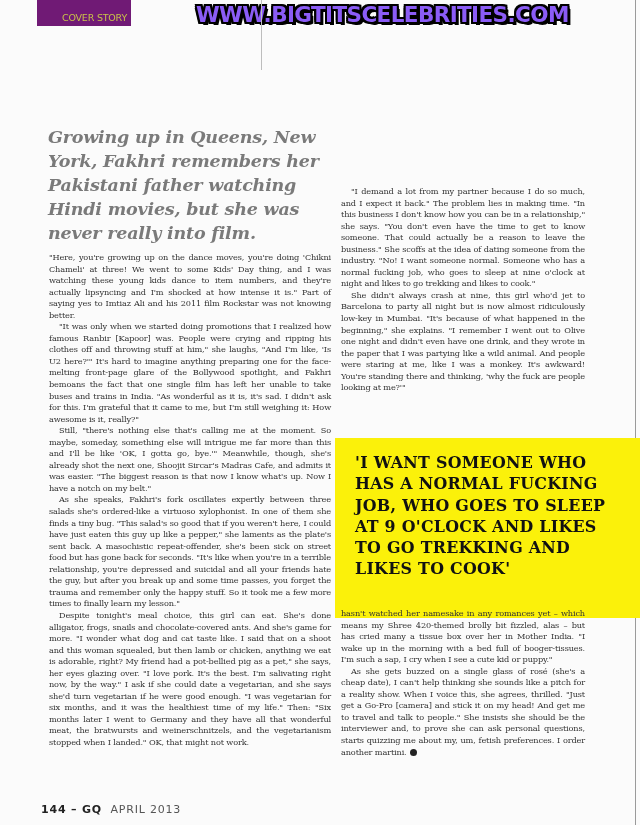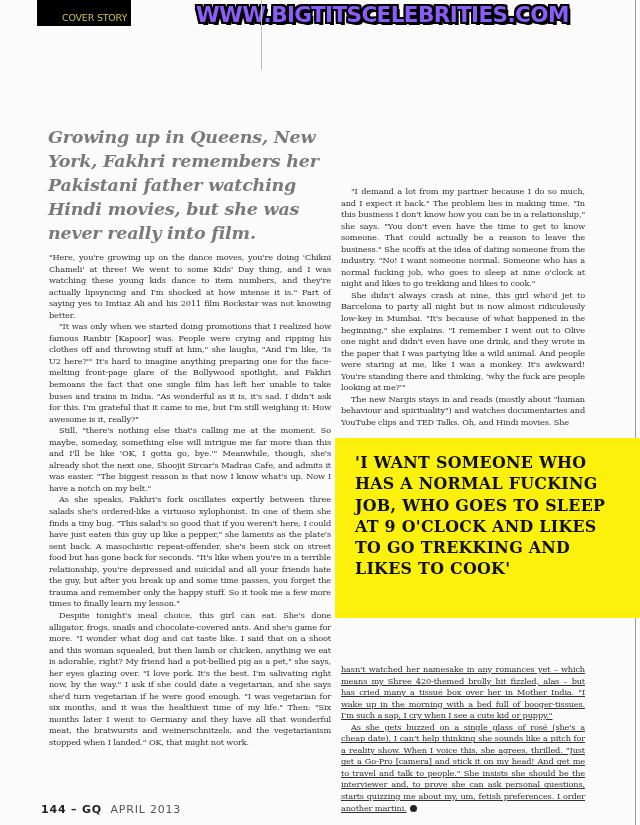--- a/index.html
+++ b/index.html
@@ -1,28 +1,28 @@
 <!DOCTYPE html>
 <html><head>
 <meta charset="utf-8">
 <style>
   html, body { margin:0; padding:0; }
   body { width:640px; height:825px; background:#fbfbfb; position:relative; overflow:hidden; font-family:"DejaVu Serif", serif; color:#2a2a2a; }
   .page-edge { position:absolute; top:0; right:4px; width:1px; height:825px; background:#9a9a9a; }
-  .section-tab { position:absolute; left:37px; top:0; width:94px; height:26px; background:#000000; }
+  .section-tab { position:absolute; left:37px; top:0; width:94px; height:26px; background:#701a75; }
   .section-tab span { position:absolute; right:4px; bottom:3px; font-family:"DejaVu Sans", sans-serif; font-size:9.5px; color:#c9c24a; letter-spacing:-0.2px; }
   .watermark { position:absolute; left:196px; top:2px; font-family:"DejaVu Sans", sans-serif; font-weight:bold; font-size:21.5px; color:#8b5cf6; letter-spacing:-0.6px;
     text-shadow: -2px -2px 0 #000, 2px -2px 0 #000, -2px 2px 0 #000, 2px 2px 0 #000, 0 2px 0 #000, 0 -2px 0 #000, 2px 0 0 #000, -2px 0 0 #000, 3px 3px 0 #000; }
   .col-divider { position:absolute; left:261px; top:0; width:1px; height:70px; background:#bdbdbd; }
   .standfirst { position:absolute; left:48px; top:125px; width:290px; font-family:"DejaVu Serif", serif; font-style:italic; font-weight:bold; font-size:17.5px; line-height:24px; color:#7a7a7a; letter-spacing:-0.2px; }
   .standfirst p { margin:0; }
   .body-text { font-family:"DejaVu Serif", serif; font-size:8.2px; line-height:11.55px; color:#333; letter-spacing:-0.15px; }
   .col-left { position:absolute; left:49px; top:252px; width:282px; }
   .col-right { position:absolute; left:341px; top:186px; width:244px; }
-  .col-right-bottom { position:absolute; left:341px; top:664px; width:244px;text-decoration:underline; }
+  .col-right-bottom { position:absolute; left:341px; top:608px; width:244px; }
   .body-text p { margin:0; text-indent:10px; text-align:justify; }
   .body-text p.first { text-indent:0; }
   .pullquote-box { position:absolute; left:335px; top:438px; width:305px; height:180px; background:#fbf10a; }
   .pullquote { position:absolute; left:355px; top:452px; width:280px; font-family:"DejaVu Serif", serif; font-weight:bold; font-size:16.5px; line-height:21.3px; color:#111; letter-spacing:0.3px; transform:scaleX(0.96); transform-origin:left top; }
   .folio { position:absolute; left:41px; top:803px; font-family:"DejaVu Sans", sans-serif; font-size:11px; color:#555; letter-spacing:0.8px; }
   .folio b { color:#222; }
   .end-mark { display:inline-block; width:7px; height:7px; border-radius:50%; background:#222; vertical-align:middle; margin-left:3px; }
 </style>
 </head>
 <body>
@@ -45,21 +45,20 @@
   <p class="first">"Here, you're growing up on the dance moves, you're doing 'Chikni Chameli' at three! We went to some Kids' Day thing, and I was watching these young kids dance to item numbers, and they're actually lipsyncing and I'm shocked at how intense it is." Part of saying yes to Imtiaz Ali and his 2011 film Rockstar was not knowing better.</p>
   <p>"It was only when we started doing promotions that I realized how famous Ranbir [Kapoor] was. People were crying and ripping his clothes off and throwing stuff at him," she laughs, "And I'm like, 'Is U2 here?'" It's hard to imagine anything preparing one for the face-melting front-page glare of the Bollywood spotlight, and Fakhri bemoans the fact that one single film has left her unable to take buses and trains in India. "As wonderful as it is, it's sad. I didn't ask for this. I'm grateful that it came to me, but I'm still weighing it: How awesome is it, really?"</p>
   <p>Still, "there's nothing else that's calling me at the moment. So maybe, someday, something else will intrigue me far more than this and I'll be like 'OK, I gotta go, bye.'" Meanwhile, though, she's already shot the next one, Shoojit Sircar's Madras Cafe, and admits it was easier. "The biggest reason is that now I know what's up. Now I have a notch on my belt."</p>
   <p>As she speaks, Fakhri's fork oscillates expertly between three salads she's ordered-like a virtuoso xylophonist. In one of them she finds a tiny bug. "This salad's so good that if you weren't here, I could have just eaten this guy up like a pepper," she laments as the plate's sent back. A masochistic repeat-offender, she's been sick on street food but has gone back for seconds. "It's like when you're in a terrible relationship, you're depressed and suicidal and all your friends hate the guy, but after you break up and some time passes, you forget the trauma and remember only the happy stuff. So it took me a few more times to finally learn my lesson."</p>
   <p>Despite tonight's meal choice, this girl can eat. She's done alligator, frogs, snails and chocolate-covered ants. And she's game for more. "I wonder what dog and cat taste like. I said that on a shoot and this woman squealed, but then lamb or chicken, anything we eat is adorable, right? My friend had a pot-bellied pig as a pet," she says, her eyes glazing over. "I love pork. It's the best. I'm salivating right now, by the way." I ask if she could date a vegetarian, and she says she'd turn vegetarian if he were good enough. "I was vegetarian for six months, and it was the healthiest time of my life." Then: "Six months later I went to Germany and they have all that wonderful meat, the bratwursts and weinerschnitzels, and the vegetarianism stopped when I landed." OK, that might not work.</p>
 </div>
 
 <div class="col-right body-text">
   <p>"I demand a lot from my partner because I do so much, and I expect it back." The problem lies in making time. "In this business I don't know how you can be in a relationship," she says. "You don't even have the time to get to know someone. That could actually be a reason to leave the business." She scoffs at the idea of dating someone from the industry. "No! I want someone normal. Someone who has a normal fucking job, who goes to sleep at nine o'clock at night and likes to go trekking and likes to cook."</p>
   <p>She didn't always crash at nine, this girl who'd jet to Barcelona to party all night but is now almost ridiculously low-key in Mumbai. "It's because of what happened in the beginning," she explains. "I remember I went out to Olive one night and didn't even have one drink, and they wrote in the paper that I was partying like a wild animal. And people were staring at me, like I was a monkey. It's awkward! You're standing there and thinking, 'why the fuck are people looking at me?'"</p>
-  <p>The new Nargis stays in and reads (mostly about "human behaviour and spirituality") and watches documentaries and YouTube clips and TED Talks. Oh, and Hindi movies. She</p>
 </div>
 
 <div class="pullquote-box" style="background: rgb(251, 241, 10);"></div>
 <div class="pullquote">'I WANT SOMEONE WHO HAS A NORMAL FUCKING JOB, WHO GOES TO SLEEP AT 9 O'CLOCK AND LIKES TO GO TREKKING AND LIKES TO COOK'</div>
 
 <div class="col-right-bottom body-text">
   <p class="first">hasn't watched her namesake in any romances yet – which means my Shree 420-themed brolly bit fizzled, alas – but has cried many a tissue box over her in Mother India. "I wake up in the morning with a bed full of booger-tissues. I'm such a sap, I cry when I see a cute kid or puppy."</p>
   <p><span>As she gets buzzed on a single glass of rosé (she's a cheap date), I can't help thinking she sounds like a pitch for a reality show. When I voice this, she agrees, thrilled. "Just get a Go-Pro [camera] and stick it on my head! And get me to travel and talk to people." She insists she should be the interviewer and, to prove she can ask personal questions, starts quizzing me about my, um, fetish preferences. I order another martini.</span><span class="end-mark"></span></p>
 </div>
 

